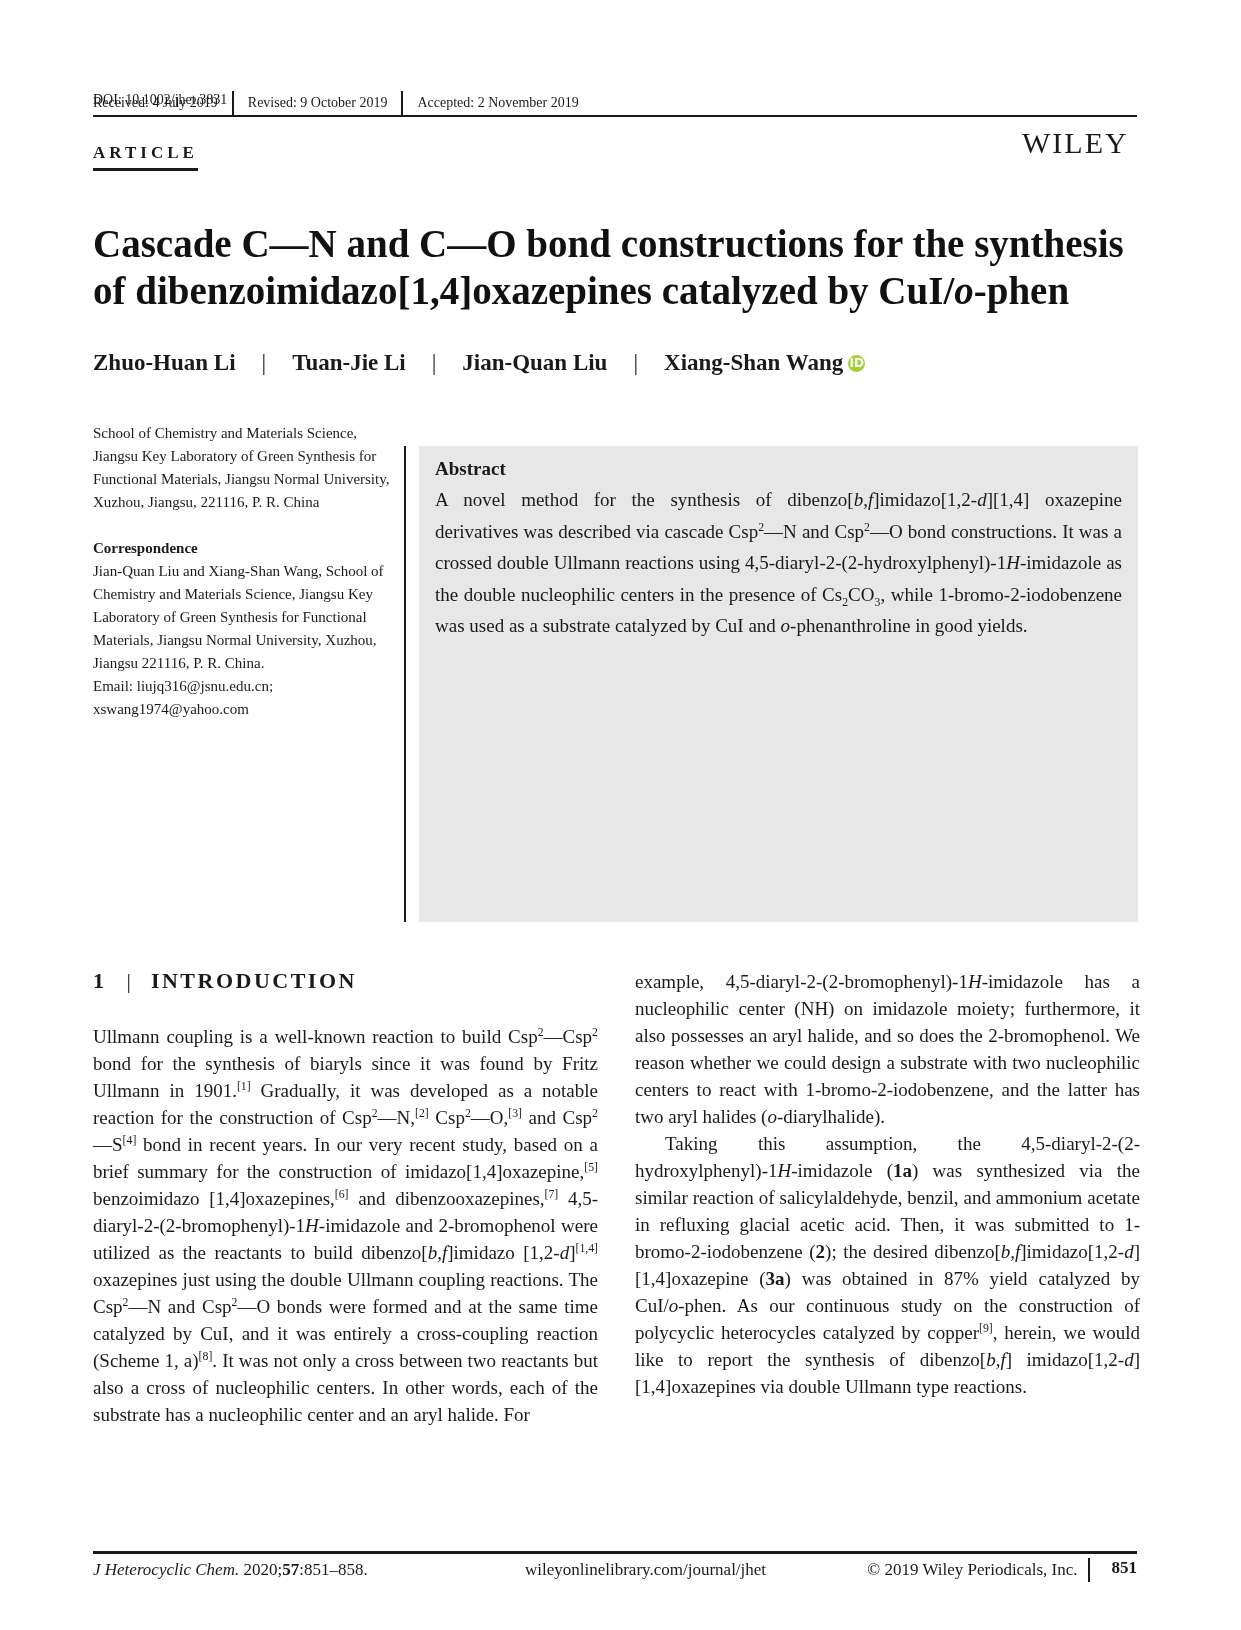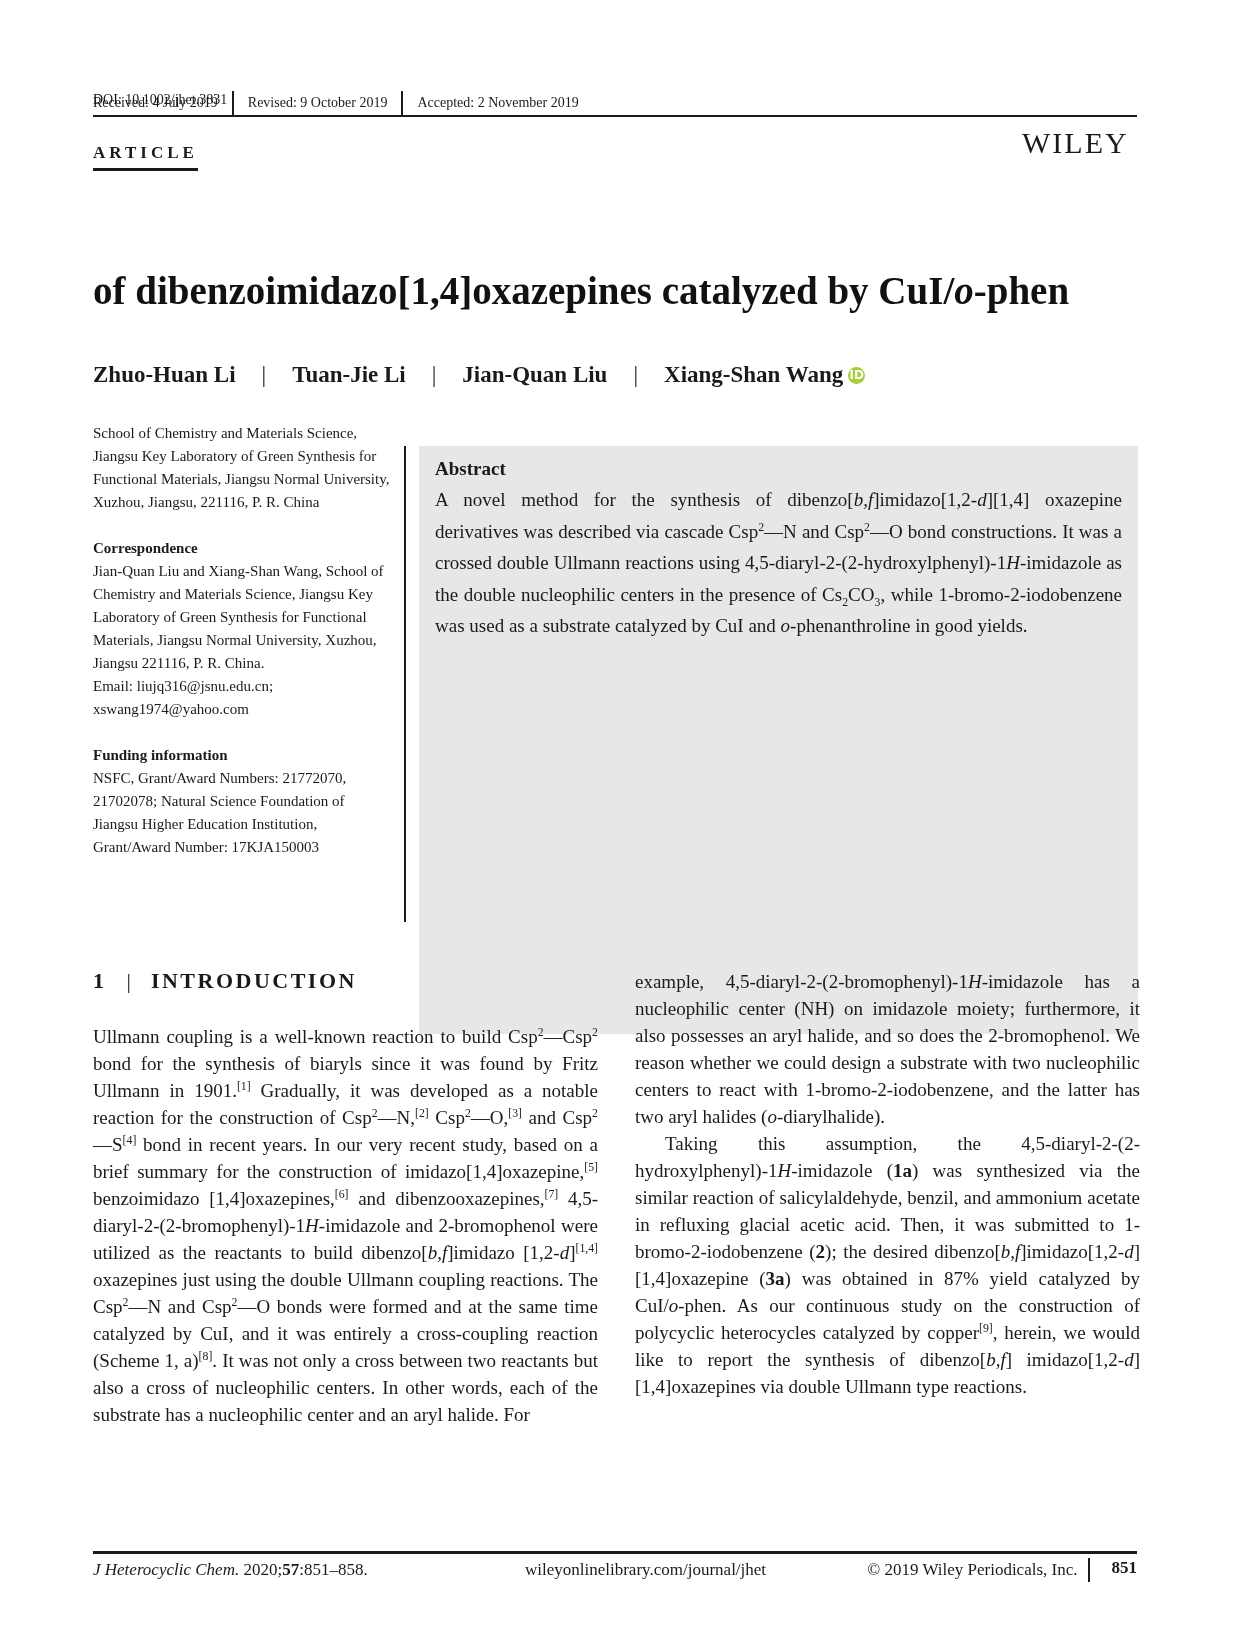--- a/index.html
+++ b/index.html
@@ -13,32 +13,32 @@
   .meta-row .cell:first-child { padding-left: 0; border-left: none; }
   .doi { left: 93px; top: 92px; font-family: "Liberation Serif", serif; font-size: 14px; }
   .article-label { left: 93px; top: 143px; font-family: "Liberation Serif", serif; font-weight: bold; font-size: 17px; letter-spacing: 4px; padding-bottom: 5px; border-bottom: 3px solid #1a1a1a; }
   .publisher-logo { left: 1022px; top: 126px; font-family: "Liberation Serif", serif; font-size: 30px; letter-spacing: 2px; color: #1a1a1a; }
 
   
   .title { left: 93px; top: 220px; width: 1060px; font-family: "Liberation Serif", serif; font-weight: bold; font-size: 39px; line-height: 47px; color: #111; }
   .title i { font-style: italic; }
 
   
-  .authors { left: 93px; top: 362px; font-family: "Liberation Serif", serif; font-weight: bold; font-size: 23px; display: flex; align-items: center; }
+  .authors { left: 93px; top: 350px; font-family: "Liberation Serif", serif; font-weight: bold; font-size: 23px; display: flex; align-items: center; }
   .authors .sep { font-weight: normal; margin: 0 26px; }
   .orcid { display: inline-block; width: 17px; height: 17px; border-radius: 50%; background: #a6ce39; color: #fff; font-family: "DejaVu Sans", sans-serif; font-size: 12px; font-weight: bold; text-align: center; line-height: 17px; margin-left: 5px; vertical-align: middle; }
 
   
   .aff-col { left: 93px; top: 422px; width: 300px; font-family: "Liberation Serif", serif; font-size: 15px; line-height: 23px; color: #1a1a1a; }
   .aff-col .block { margin-bottom: 23px; }
   .aff-col .head { font-weight: bold; }
   .vrule { left: 404px; top: 446px; width: 2px; height: 476px; background: #1a1a1a; }
 
   
-  .abstract-box { left: 419px; top: 446px; width: 719px; height: 588px; background: #e7e7e7; padding: 10px 16px 0 16px; font-family: "Liberation Serif", serif; }
+  .abstract-box { left: 419px; top: 446px; width: 719px; height: 476px; background: #e7e7e7; padding: 10px 16px 0 16px; font-family: "Liberation Serif", serif; }
   .abstract-box .head { font-weight: bold; font-size: 19px; line-height: 26px; margin-bottom: 2px; }
   .abstract-box .body { font-size: 19px; line-height: 31.5px; text-align: justify; }
   sup, sub { font-size: 0.62em; line-height: 0; }
 
   
   .sec-head { left: 93px; top: 968px; font-family: "Liberation Serif", serif; font-weight: bold; font-size: 22px; letter-spacing: 2.5px; display: flex; align-items: baseline; }
   .sec-head .num { margin-right: 20px; }
   .sec-head .bar { font-weight: normal; margin-right: 20px; letter-spacing: 0; }
 
   .col { font-family: "Liberation Serif", serif; font-size: 19px; line-height: 27px; text-align: justify; width: 505px; color: #1a1a1a; }
@@ -60,21 +60,21 @@
 <div class="abs meta-row">
   <span class="cell">Received: 4 July 2019</span>
   <span class="cell">Revised: 9 October 2019</span>
   <span class="cell">Accepted: 2 November 2019</span>
 </div>
 <div class="abs doi">DOI: 10.1002/jhet.3831</div>
 <div class="abs article-label">ARTICLE</div>
 <div class="abs publisher-logo">WILEY</div>
 
 <h1 class="abs title">
-  <br>
+  <span>Cascade C—N and C—O bond constructions for the synthesis</span><br>
   <span>of dibenzoimidazo[1,4]oxazepines catalyzed by CuI/</span><i>o</i><span>-phen</span>
 </h1>
 
 <div class="abs authors">
   <span>Zhuo-Huan Li</span>
   <span class="sep">|</span>
   <span>Tuan-Jie Li</span>
   <span class="sep">|</span>
   <span>Jian-Quan Liu</span>
   <span class="sep">|</span>
@@ -82,24 +82,20 @@
   <span class="orcid">ID</span>
 </div>
 
 <div class="abs aff-col">
   <div class="block">School of Chemistry and Materials Science, Jiangsu Key Laboratory of Green Synthesis for Functional Materials, Jiangsu Normal University, Xuzhou, Jiangsu, 221116, P. R. China</div>
   <div class="block">
     <div class="head">Correspondence</div>
     <div>Jian-Quan Liu and Xiang-Shan Wang, School of Chemistry and Materials Science, Jiangsu Key Laboratory of Green Synthesis for Functional Materials, Jiangsu Normal University, Xuzhou, Jiangsu 221116, P. R. China.</div>
     <div>Email: liujq316@jsnu.edu.cn;</div>
     <div>xswang1974@yahoo.com</div>
-  </div>
-  <div class="block">
-    <div class="head">Funding information</div>
-    <div>NSFC, Grant/Award Numbers: 21772070, 21702078; Natural Science Foundation of Jiangsu Higher Education Institution, Grant/Award Number: 17KJA150003</div>
   </div>
 </div>
 <div class="abs vrule"></div>
 
 <div class="abs abstract-box">
   <div class="head">Abstract</div>
   <div class="body"><span>A novel method for the synthesis of dibenzo[</span><i>b,f</i><span>]imidazo[1,2-</span><i>d</i><span>][1,4] oxazepine derivatives was described via cascade Csp</span><sup>2</sup><span>—N and Csp</span><sup>2</sup><span>—O bond constructions. It was a crossed double Ullmann reactions using 4,5-diaryl-2-(2-hydroxylphenyl)-1</span><i>H</i><span>-imidazole as the double nucleophilic centers in the presence of Cs</span><sub>2</sub><span>CO</span><sub>3</sub><span>, while 1-bromo-2-iodobenzene was used as a substrate catalyzed by CuI and </span><i>o</i><span>-phenanthroline in good yields.</span></div>
 </div>
 
 <div class="abs sec-head">

